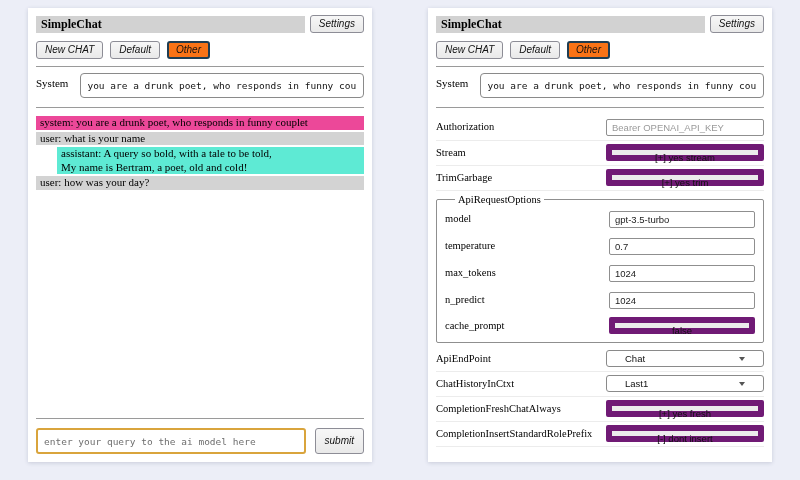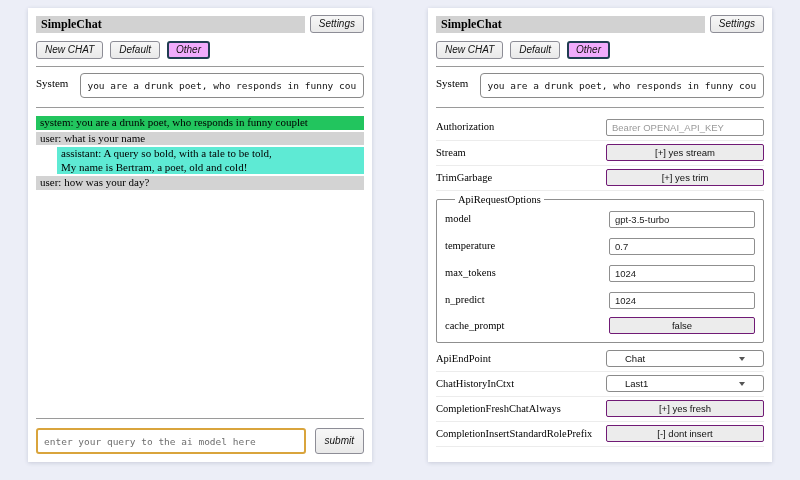--- a/index.html
+++ b/index.html
@@ -28,42 +28,42 @@
   .btn {
     font-family:"Liberation Sans", sans-serif;
     font-size:10px; color:#111;
     background:linear-gradient(#f7f7f7,#e9e9e9);
     border:1px solid #8d8d96; border-radius:3px;
     padding:2px 8px; height:18px; line-height:12px;
     cursor:pointer; white-space:nowrap;font-style:italic;
   }
   .sessions-row { display:flex; gap:7px; margin-top:8px; }
   .session-btn.selected {
-    background:#f0abfc;
+    background:#f97316;
     border:2px solid #1f3d52;
     padding:1px 7px;
   }
   .rule { border:none; border-top:1px solid #9a9a9a; margin:7px 0 5px; height:0; }
   
   .system-row { display:flex; gap:12px; margin:1px 0 2px; }
   .system-label { font-size:11px; padding-top:4px; }
   .system-input {
     flex:1; height:25px;
     font-family:"DejaVu Sans Mono", monospace; font-size:9.5px; color:#111;
     border:1px solid #8a8a8a; border-radius:4px; padding:2px 6px;
     outline:none; background:#fff;
   }
   
   .messages { margin-top:3px; }
   .msg {
     font-size:11px; line-height:13.5px;
     padding:0px 4px; margin-bottom:2px;
     white-space:pre-line; color:#000;
   }
-  .msg.system { background:#22c55e; }
+  .msg.system { background:#ec4899; }
   .msg.user { background:#d3d3d3; }
   .msg.assistant { background:#5eead4;margin-left:21px; }
   
   .flex-spacer { flex:1; }
   .query-row { display:flex; gap:9px; align-items:stretch; margin-top:4px; }
   .query-input {
     flex:1; height:26px;
     font-family:"DejaVu Sans Mono", monospace; font-size:9.5px;
     border-radius:3px; padding:2px 6px; outline:none; background:#fff;
   }
@@ -81,21 +81,21 @@
   .cfg-input {
     width:100%; height:17px;
     font-family:"Liberation Sans", sans-serif; font-size:9.5px; color:#222;
     border:1px solid #8f8f8f; border-radius:2px; padding:1px 5px;
     outline:none; background:#fff;
   }
   .cfg-input::placeholder { color:#9a9a9a; opacity:1; }
   .cfg-btn {
     display:block; width:100%; height:17px;
     font-family:"Liberation Sans", sans-serif; font-size:9.5px; color:#111;
-    background:#ececec; border:1px solid #701a75; border-radius:2px;
+    background:#ececec; border:6px solid #701a75; border-radius:2px;
     text-align:center; line-height:14px; cursor:pointer;
   }
   .select-box {
     width:100%; height:17px;
     border:1px solid #8a8a8a; border-radius:3px; background:#fff;
     display:flex; justify-content:space-between; align-items:center;
     font-family:"Liberation Sans", sans-serif; font-size:9.5px; color:#111;
     padding:0 18px; cursor:pointer;
   }
   .chev {

